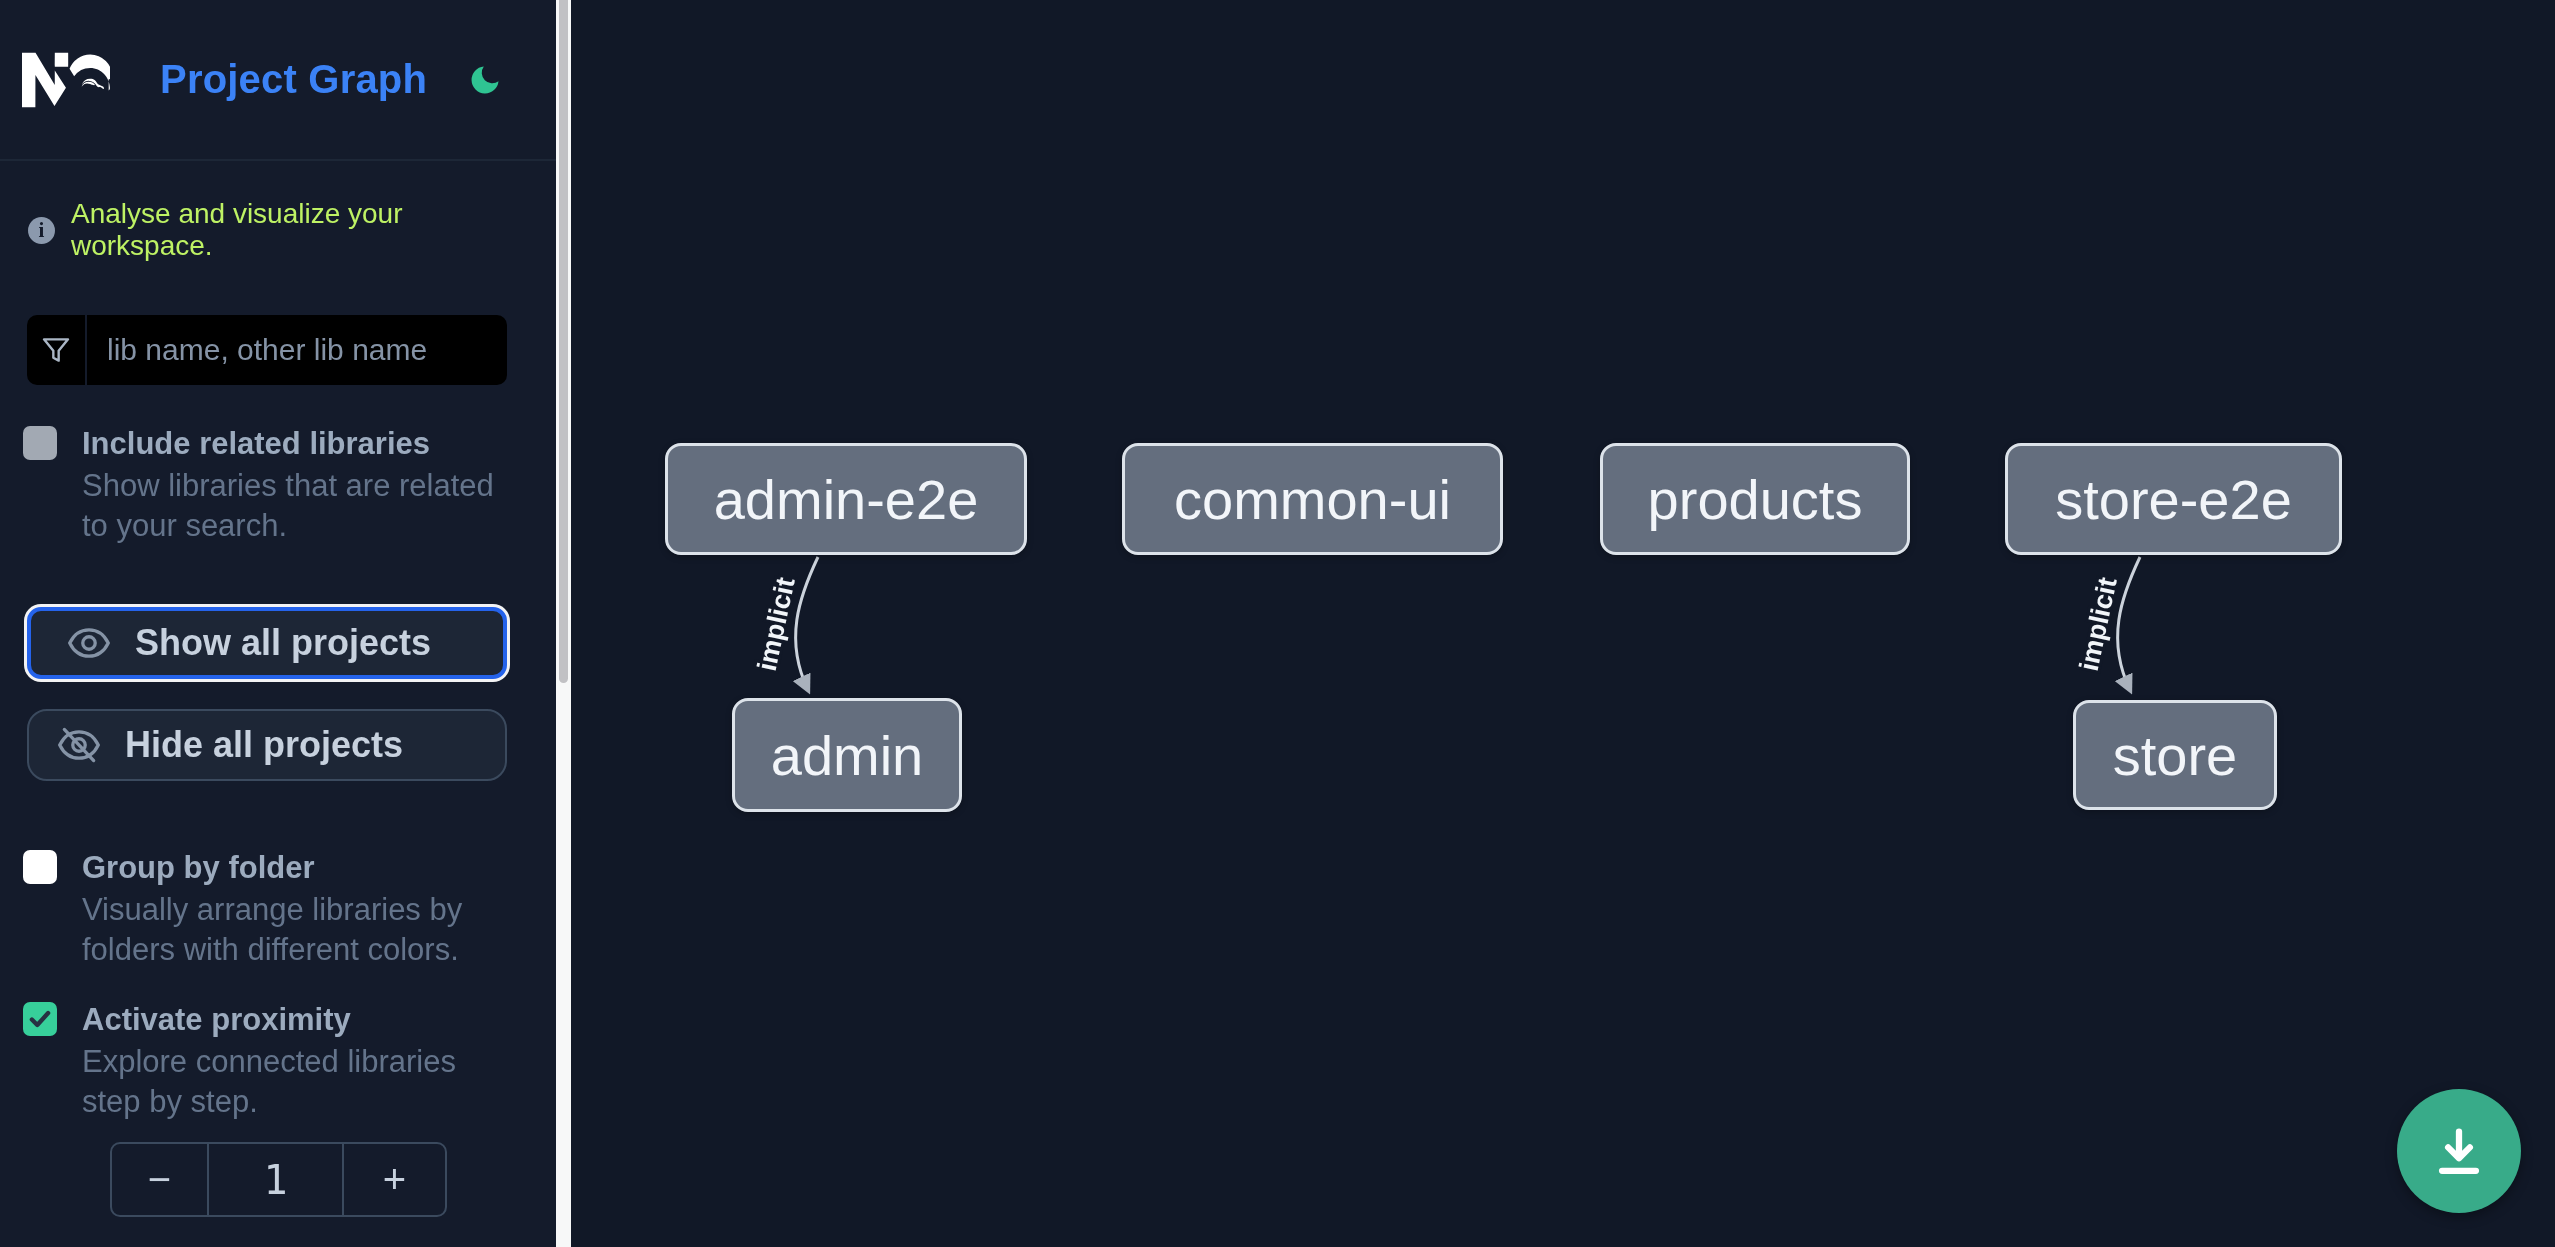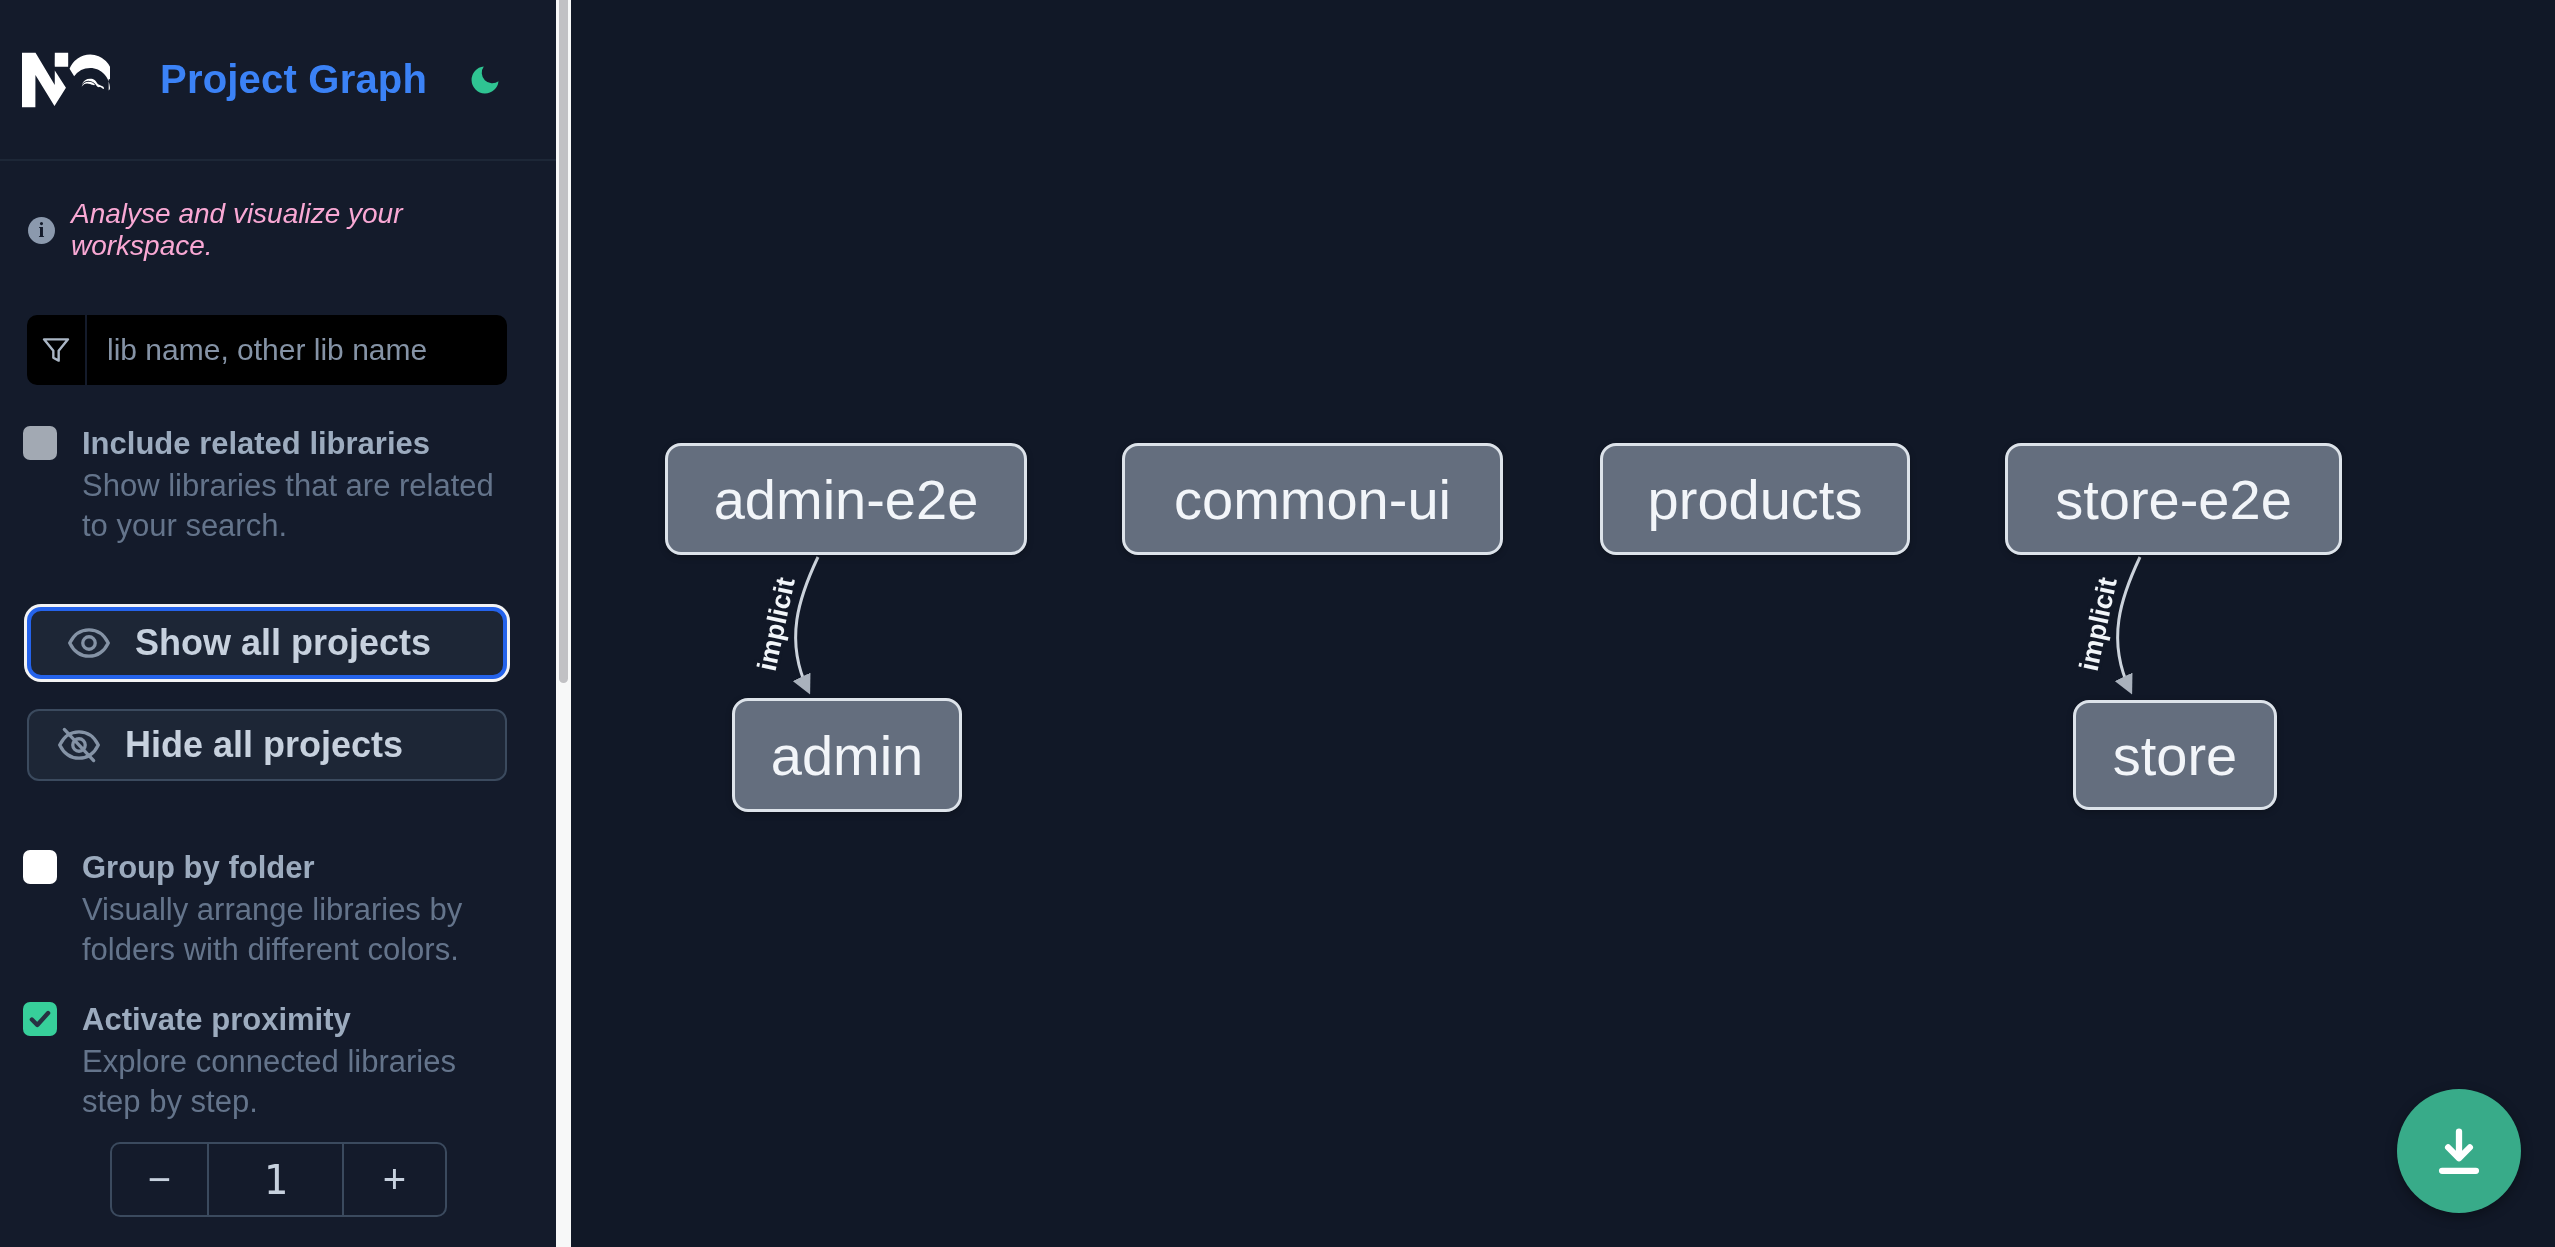--- a/index.html
+++ b/index.html
@@ -30,21 +30,21 @@
 
   .info-row {
     position: absolute; left: 28px; top: 198px; width: 500px;
     display: flex; align-items: center;
   }
   .info-icon {
     width: 27px; height: 27px; border-radius: 50%; background: #8b99ad;
     color: #141b2b; font-weight: 700; font-size: 21px; line-height: 27px;
     text-align: center; flex: 0 0 auto; font-family: "Liberation Serif", serif;
   }
-  .info-text { margin-left: 16px; font-size: 28px; color: #f9a8d4; font-style: italic; }
+  .info-text { margin-left: 16px; font-size: 28px; color: #bef264; }
 
   .search-box {
     position: absolute; left: 27px; top: 315px; width: 480px; height: 70px;
     background: #000000; border-radius: 10px; display: flex; align-items: stretch;
     overflow: hidden;
   }
   .search-icon-seg {
     width: 60px; display: flex; align-items: center; justify-content: center;
     border-right: 2px solid #141b2b; flex: 0 0 auto;
   }
@@ -65,21 +65,21 @@
   .cb-checked {
     background: #37cf9a; display: flex; align-items: center; justify-content: center;
   }
   .cb-checked svg { width: 26px; height: 26px; }
   .toggle-texts { margin-left: 59px; }
   .toggle-title { font-size: 31px; font-weight: 700; color: #9cabbe; line-height: 40px; }
   .toggle-desc { font-size: 31px; color: #64748b; line-height: 40px; width: 430px; margin-top: 2px; }
 
   .side-btn {
     position: absolute; left: 27px; width: 480px; height: 72px;
-    background: #1d2636; border: 2px solid #3b4a5e; border-radius: 12px;
+    background: #1d2636; border: 2px solid #3b4a5e; border-radius: 20px;
     display: flex; align-items: center; padding-left: 28px; cursor: pointer;
     font-family: "Liberation Sans", sans-serif;
   }
   .side-btn.focused {
     border: 4px solid #2563eb;
     box-shadow: 0 0 0 3px rgba(255,255,255,0.95);
     border-radius: 14px;
     padding-left: 36px;
   }
   .side-btn .btn-icon { width: 44px; height: 44px; flex: 0 0 auto; }

